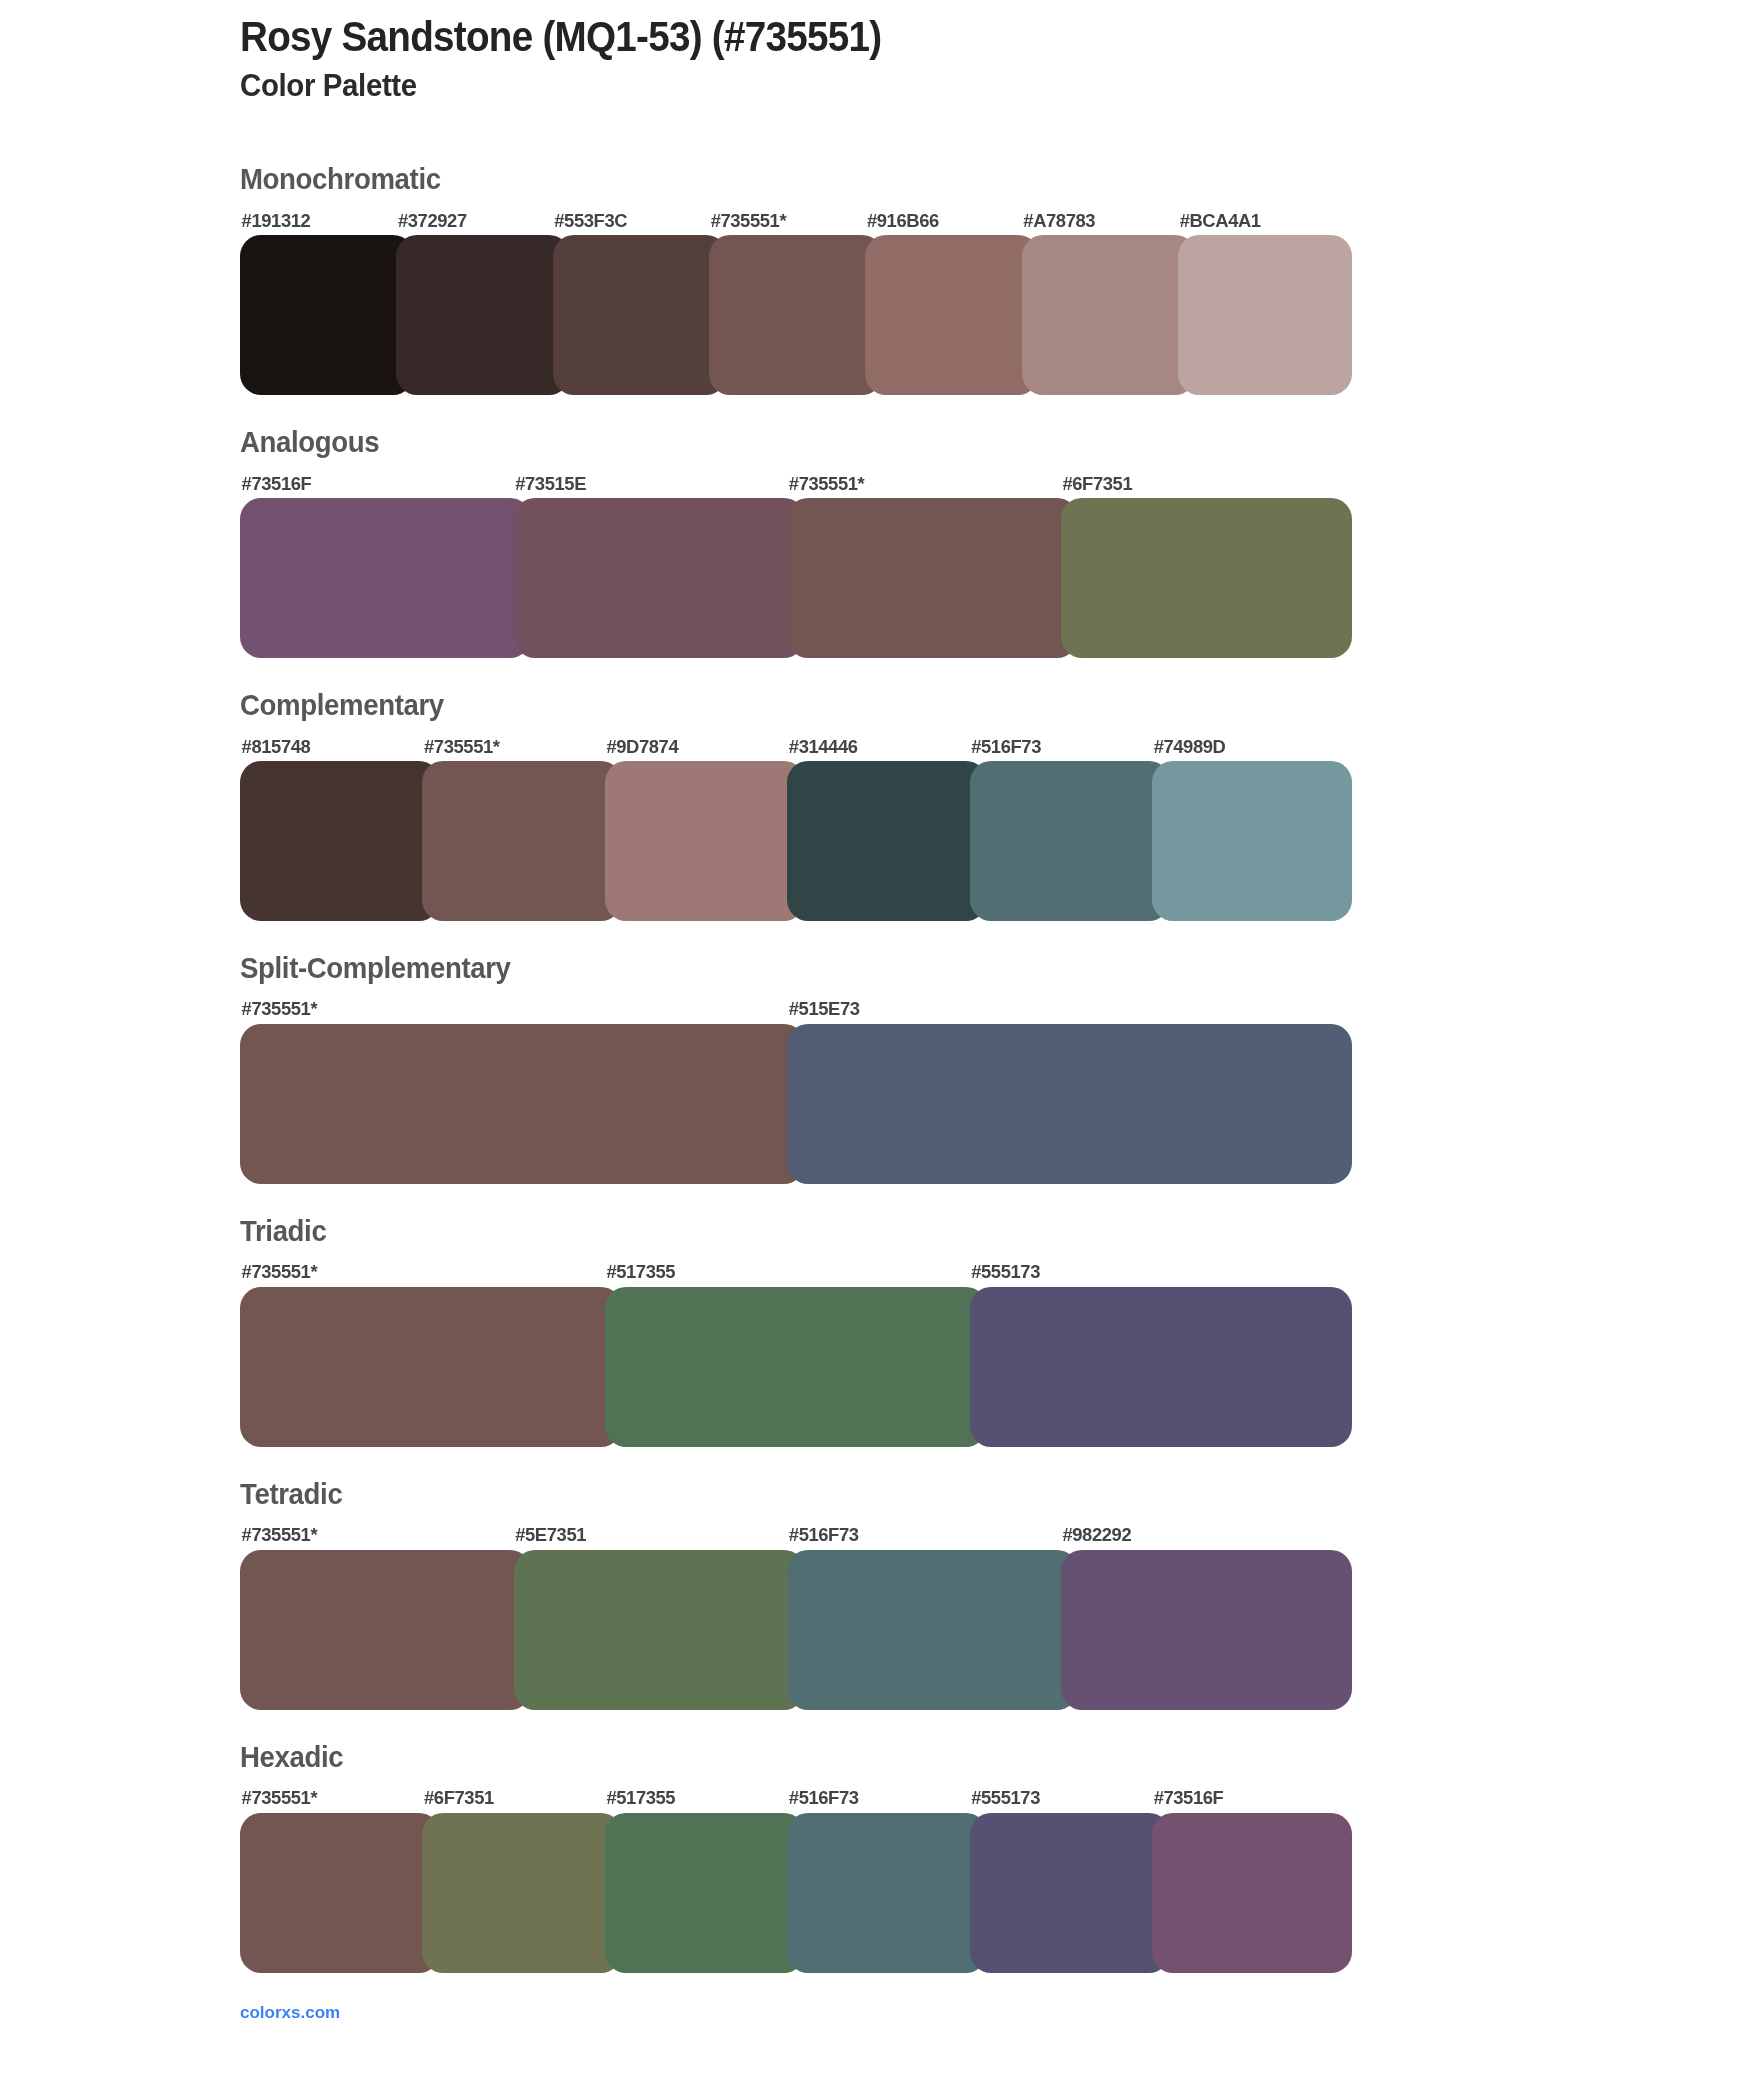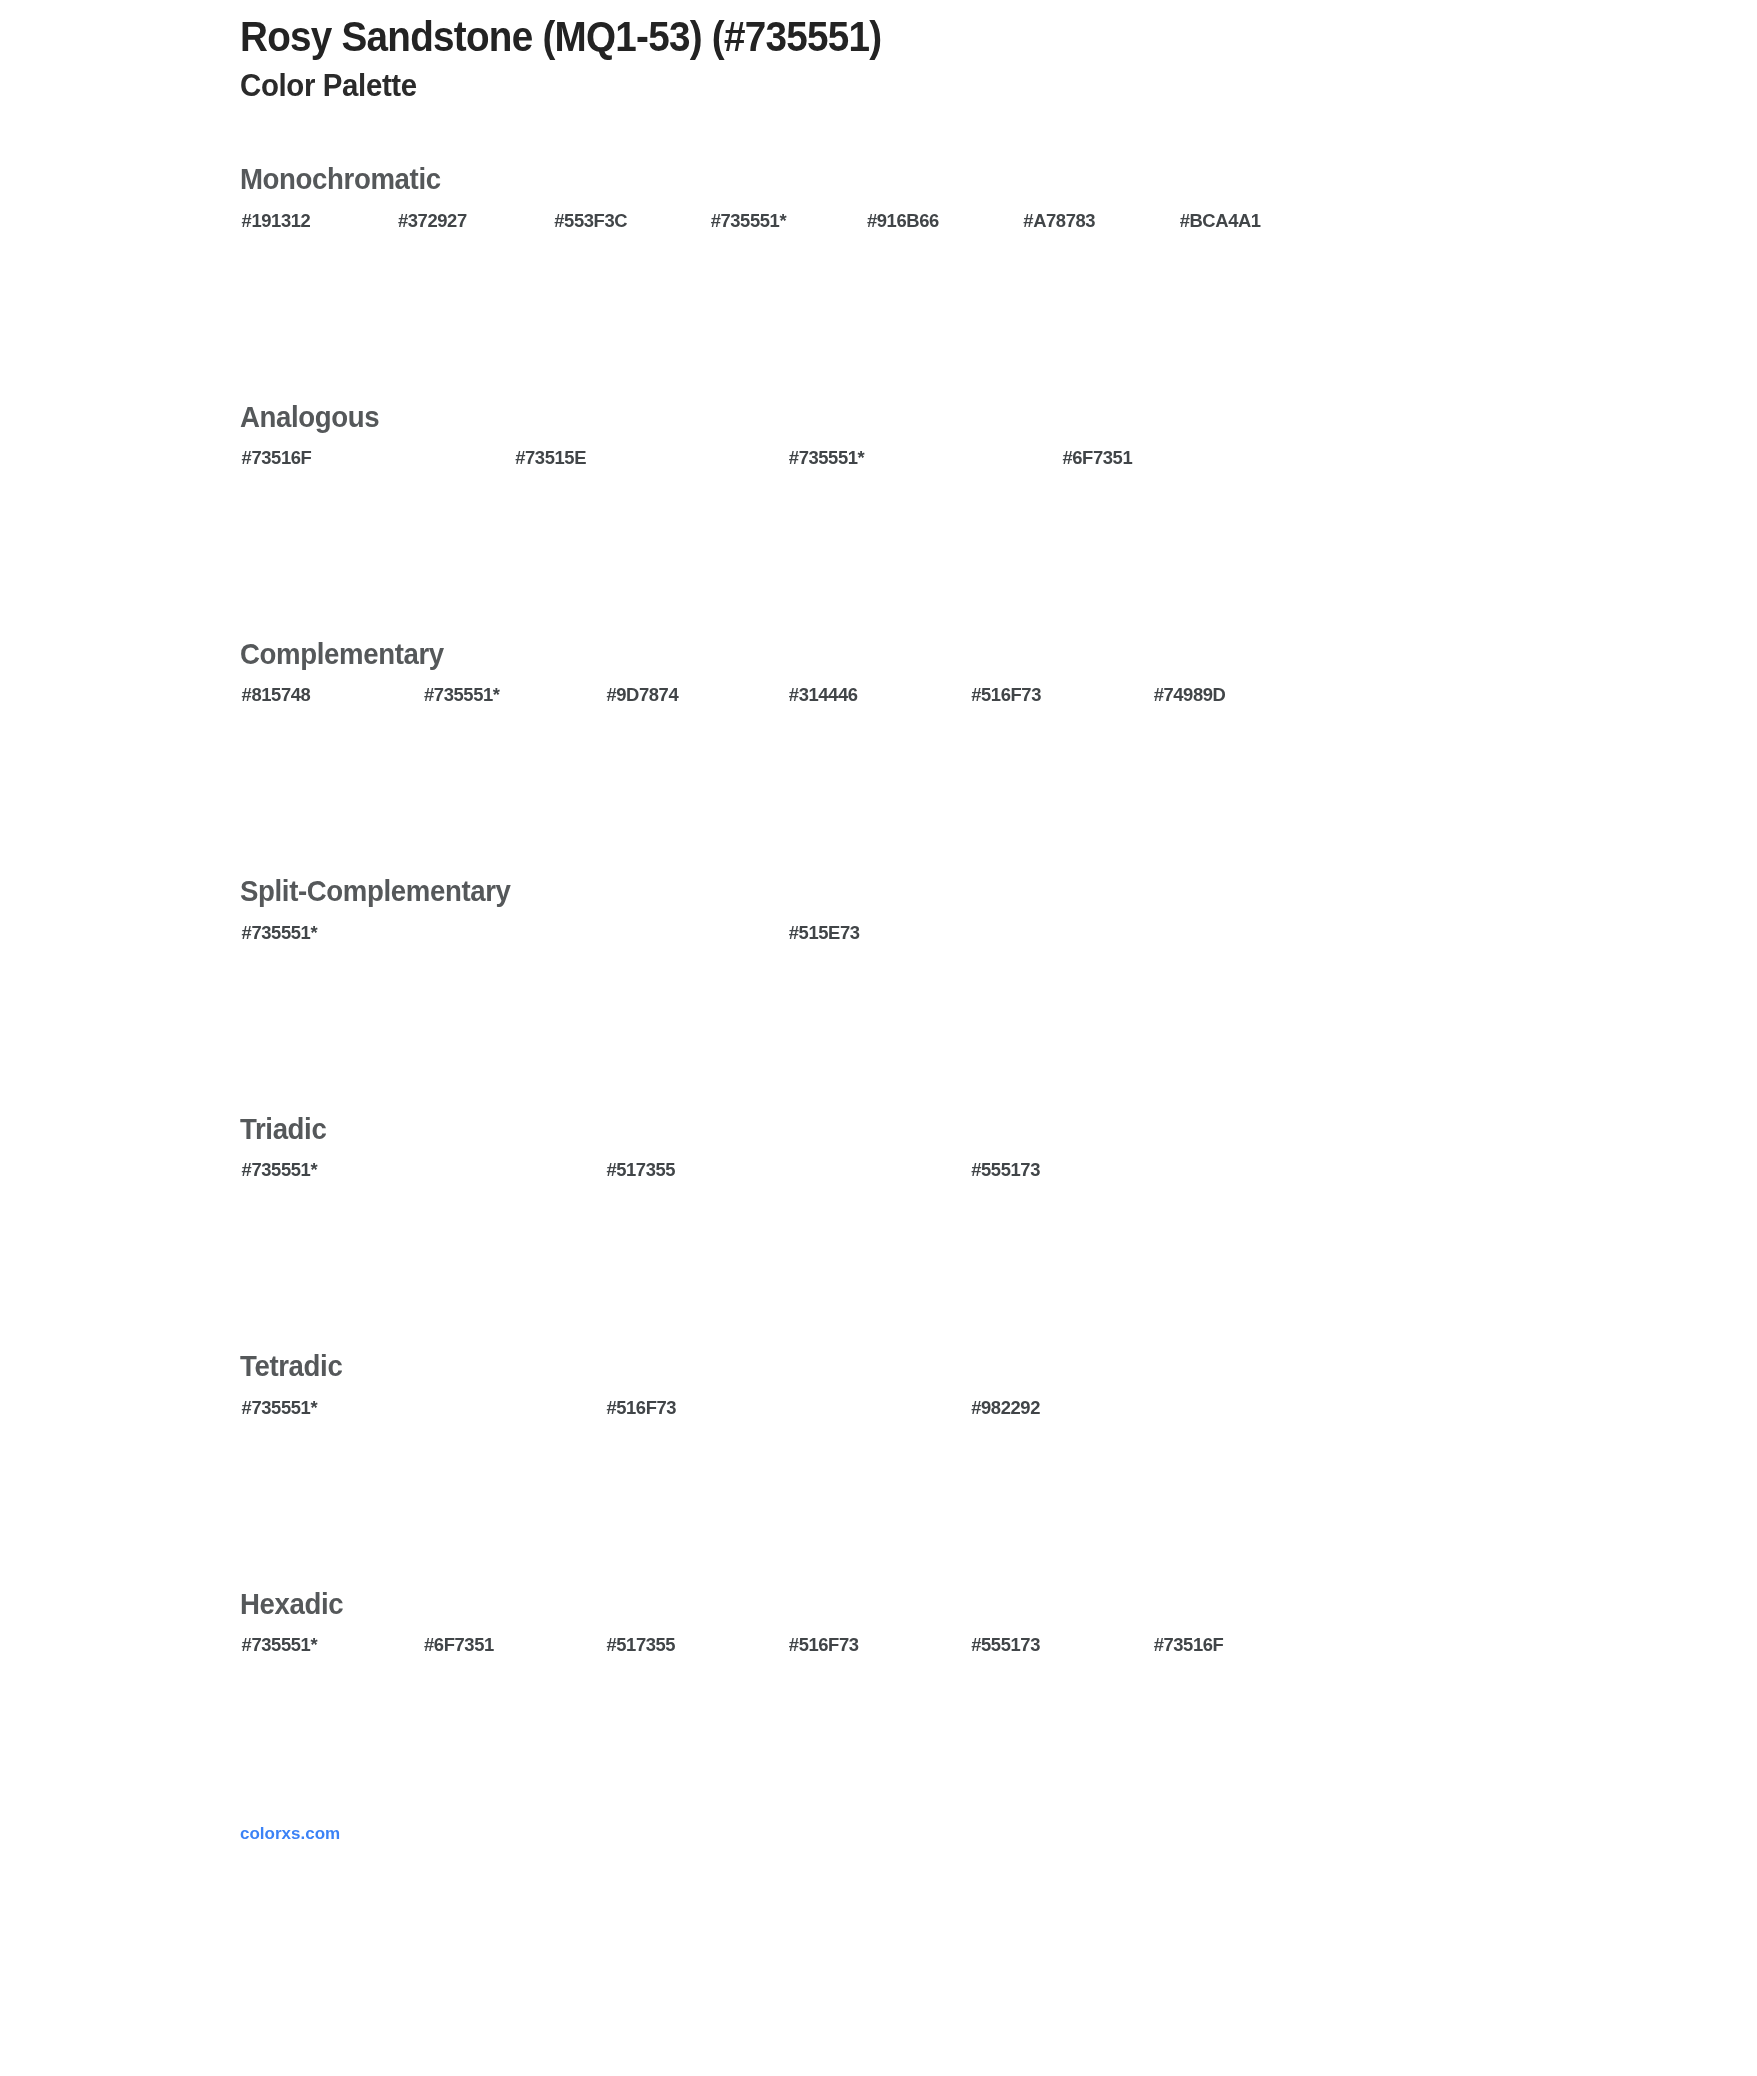--- a/index.html
+++ b/index.html
@@ -47,21 +47,21 @@
     transform-origin: 0 50%;
     white-space: nowrap;
   }
   .row {
     display: flex;
     width: 100%;
   }
   .color {
     flex: 1 1 0;
     display: flex;
-    flex-direction: row;
+    flex-direction: column;
     min-width: 0;
   }
   .color + .color { margin-left: -17.6px; }
   .hex {
     font-size: 18.4px;
     font-weight: bold;
     color: #414548;
     letter-spacing: -0.4px;
     height: 22.4px;
     line-height: 22.4px;
@@ -202,20 +202,24 @@
         </div>
       </section>
       <section class="palette-section">
         <h2 class="sec-title">Tetradic</h2>
         <div class="row">
           <div class="color">
             <div class="hex">#735551*</div>
             <div class="sw" style="background: rgb(115, 85, 81);"></div>
           </div>
           <div class="color">
+            <div class="hex">#5E7351</div>
+            <div class="sw" style="background: rgb(94, 115, 81);"></div>
+          </div>
+          <div class="color">
             <div class="hex">#516F73</div>
             <div class="sw" style="background: rgb(81, 111, 115);"></div>
           </div>
           <div class="color">
             <div class="hex">#982292</div>
             <div class="sw" style="background: rgb(102, 81, 115);"></div>
           </div>
         </div>
       </section>
       <section class="palette-section">

